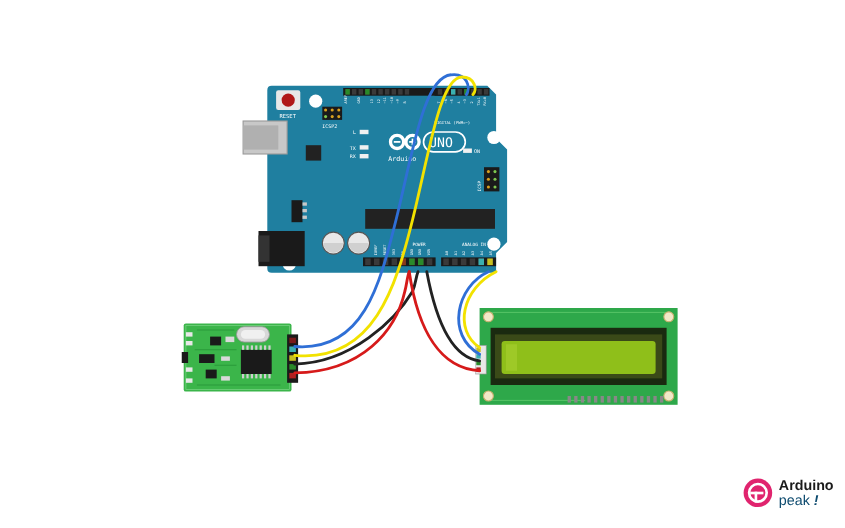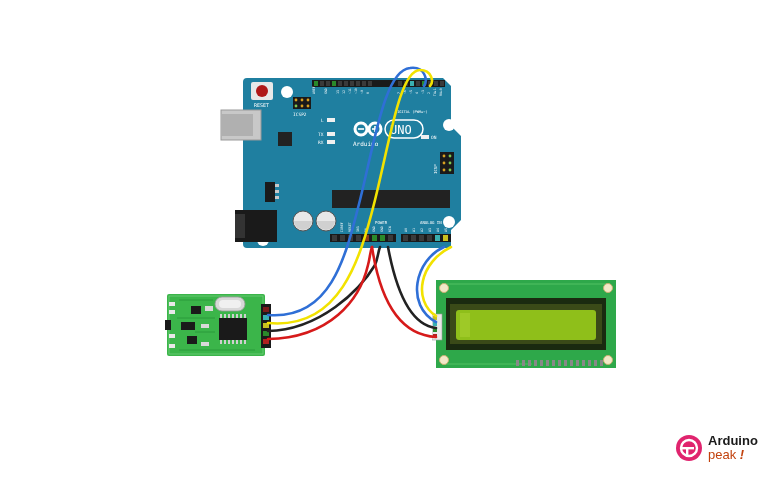--- a/index.html
+++ b/index.html
@@ -285,17 +285,17 @@
 </svg>
 
 <div class="abs" style="left:674px;top:433px;width:90px;height:34px;">
   <svg class="abs" style="left:0;top:0;" width="30" height="30" viewBox="0 0 30 30">
     <circle cx="15" cy="15" r="13" fill="#e0246e"></circle>
     <circle cx="15" cy="15" r="8" fill="none" stroke="#ffffff" stroke-width="2.4"></circle>
     <rect x="8" y="14" width="12" height="2.4" fill="#ffffff"></rect>
     <rect x="12" y="14" width="2.4" height="10" fill="#ffffff"></rect>
   </svg>
   <div class="abs logo-text" style="left:34px;top:1px;font-size:13px;font-weight:bold;color:#1a1a1a;line-height:14px;">Arduino</div>
-  <div class="abs logo-text" style="left:34px;top:15px;font-size:13px;color:#c2410c;line-height:14px;">
+  <div class="abs logo-text" style="left:34px;top:15px;font-size:13px;color:#0c4a6e;line-height:14px;">
     <span>peak</span>
     <span style="font-weight:bold;font-style:italic;">!</span>
   </div>
 </div>
 
 </body></html>

